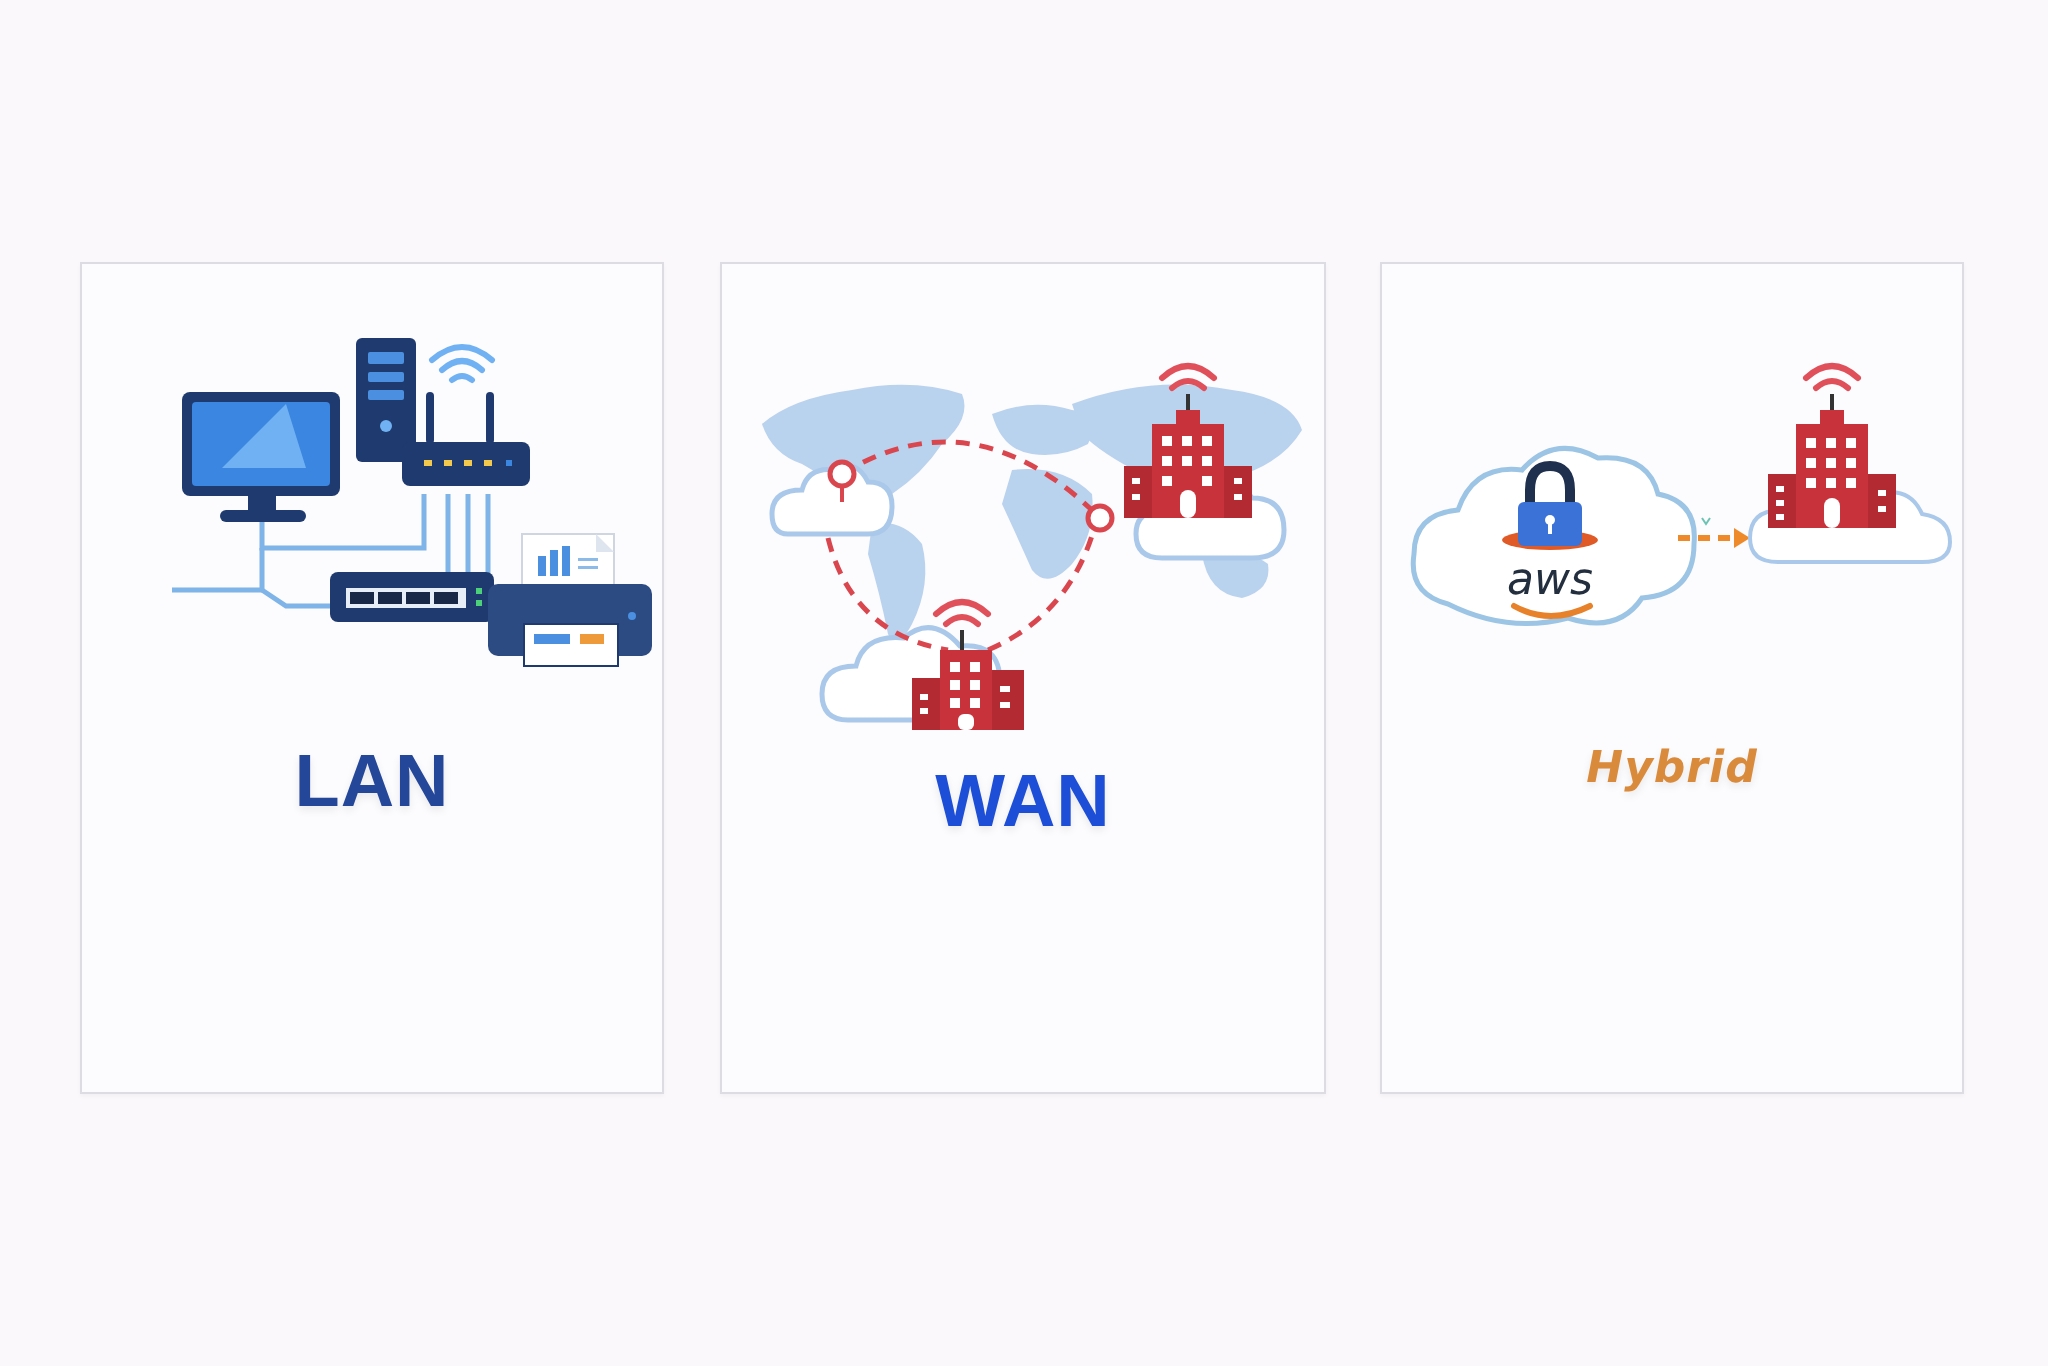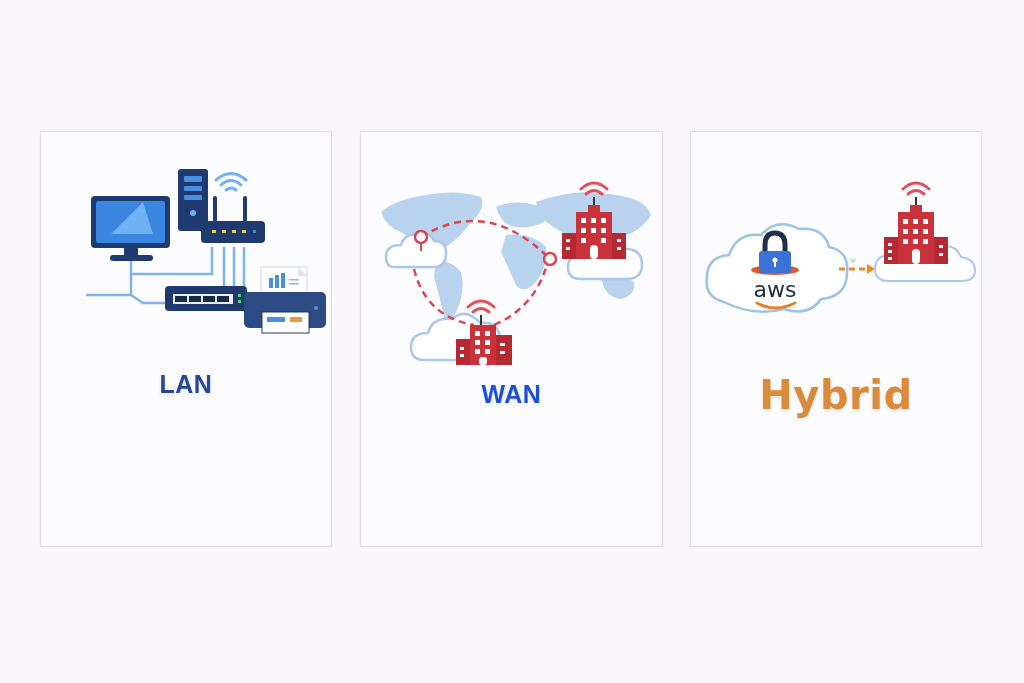--- a/index.html
+++ b/index.html
@@ -10,30 +10,30 @@
     }
     .card {
       position:absolute; top:131px; height:416px;
       background:#fcfbfd;
       border:1px solid #dcdce2;
       box-shadow:0 1px 2px rgba(0,0,0,0.04);
       box-sizing:border-box;
     }
     .card.lan { left:40px; width:292px; }
     .card.wan { left:360px; width:303px; }
-    .card.hybrid { left:690px; width:292px; }
+    .card.hybrid { left:690px; width:292px;font-style:italic; }
     .art { position:absolute; }
     .label {
       position:absolute; left:0; right:0; text-align:center;
-      font-weight:bold; font-size:25px; letter-spacing:0.5px;
+      font-weight:bold; font-size:37px; letter-spacing:0.5px;
       text-shadow:0 2px 4px rgba(0,0,0,0.08);
     }
     .lan .label { top:238px; color:#24479a; }
     .wan .label { top:248px; color:#1d4ed8; }
-    .hybrid .label { top:240px; color:#d98a3a; font-family:"DejaVu Sans", sans-serif; font-size:40px; }
+    .hybrid .label { top:240px; color:#d98a3a; font-family:"DejaVu Sans", sans-serif; font-size:22px; }
   </style>
 </head>
 <body>
 
 <div class="card lan">
   <svg class="art" style="left:40px;top:30px;" width="250" height="175" viewBox="0 0 250 175">
 
     <g stroke="#7fb4e8" stroke-width="2.5" fill="none">
       <path d="M50 95 V112 H131 V85"></path>
       <path d="M50 112 V133 H5"></path>

